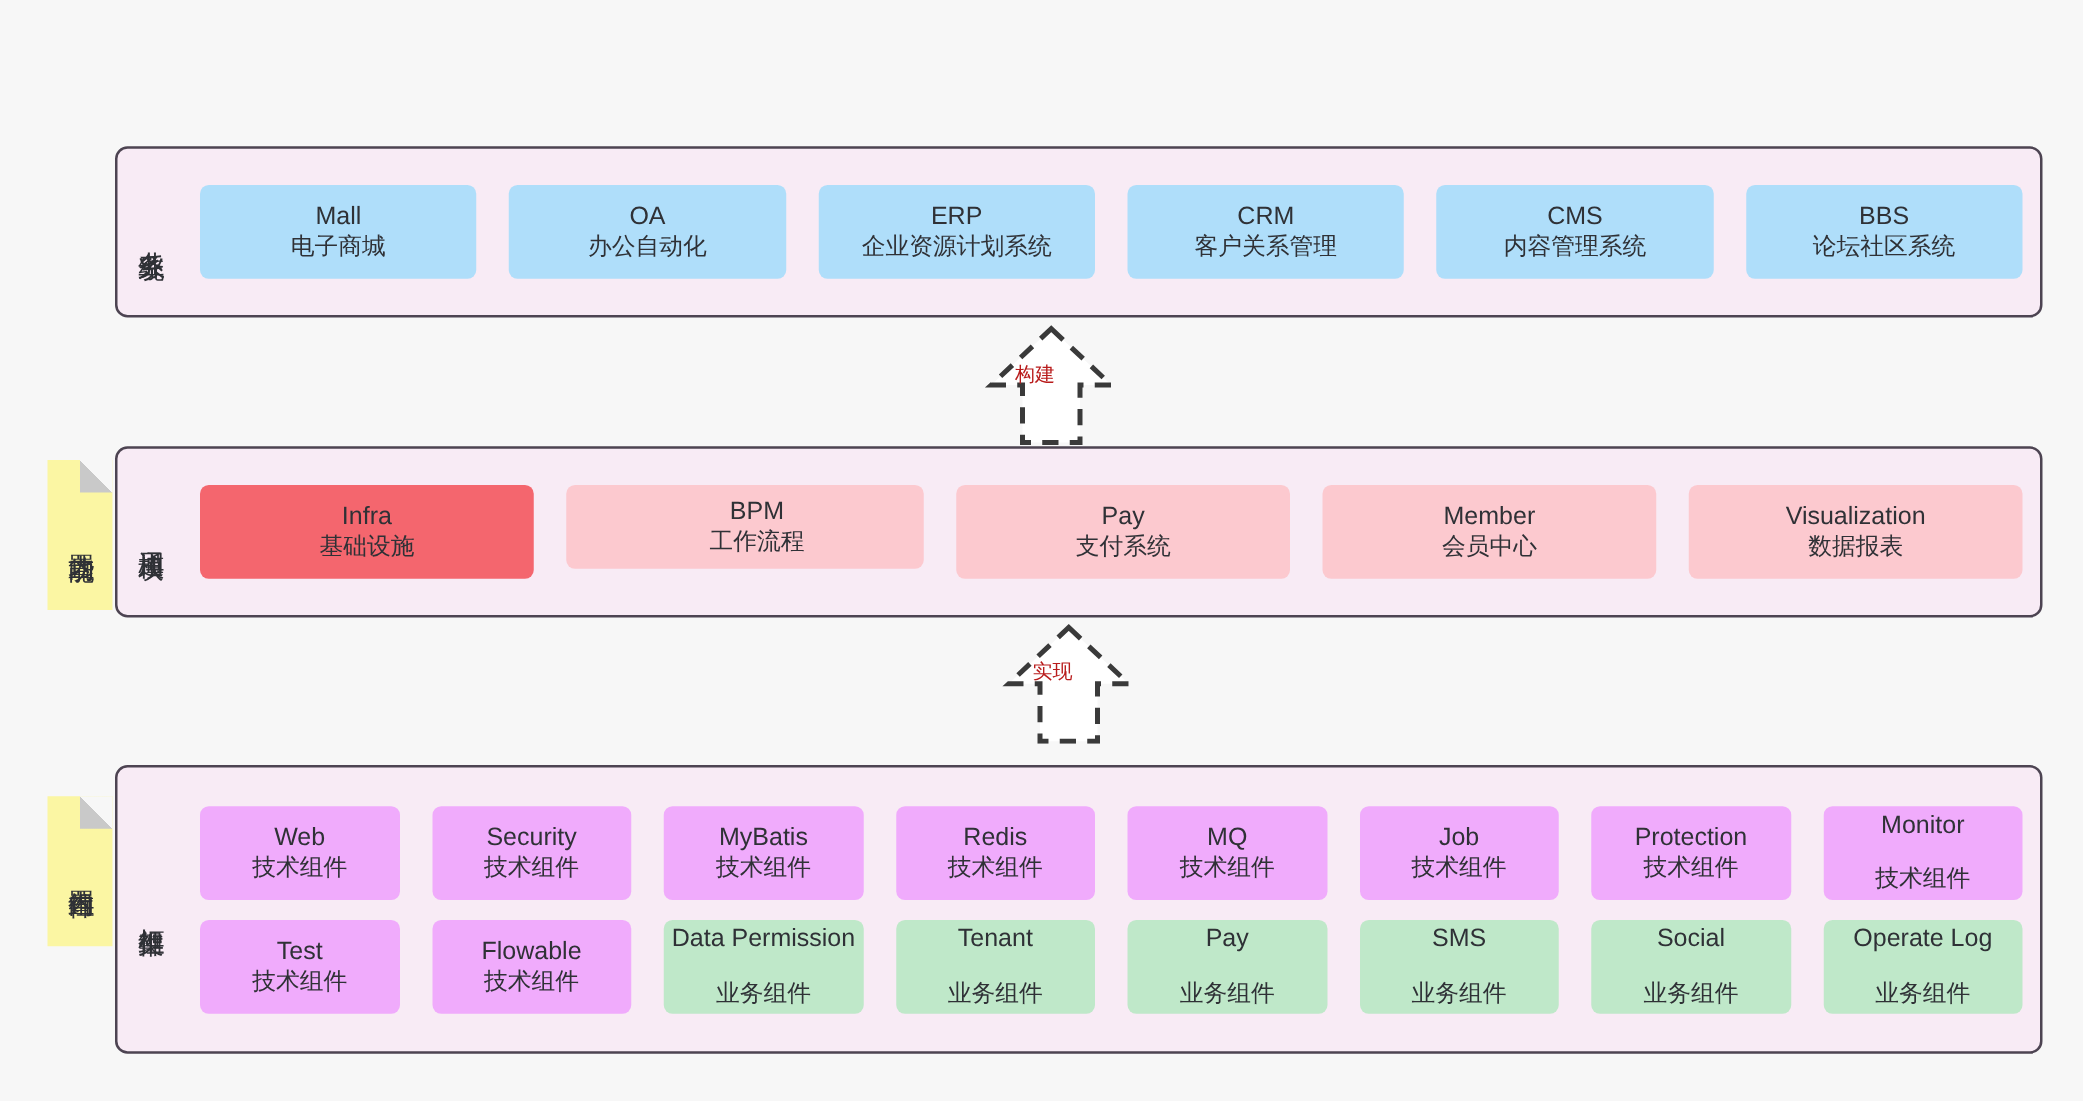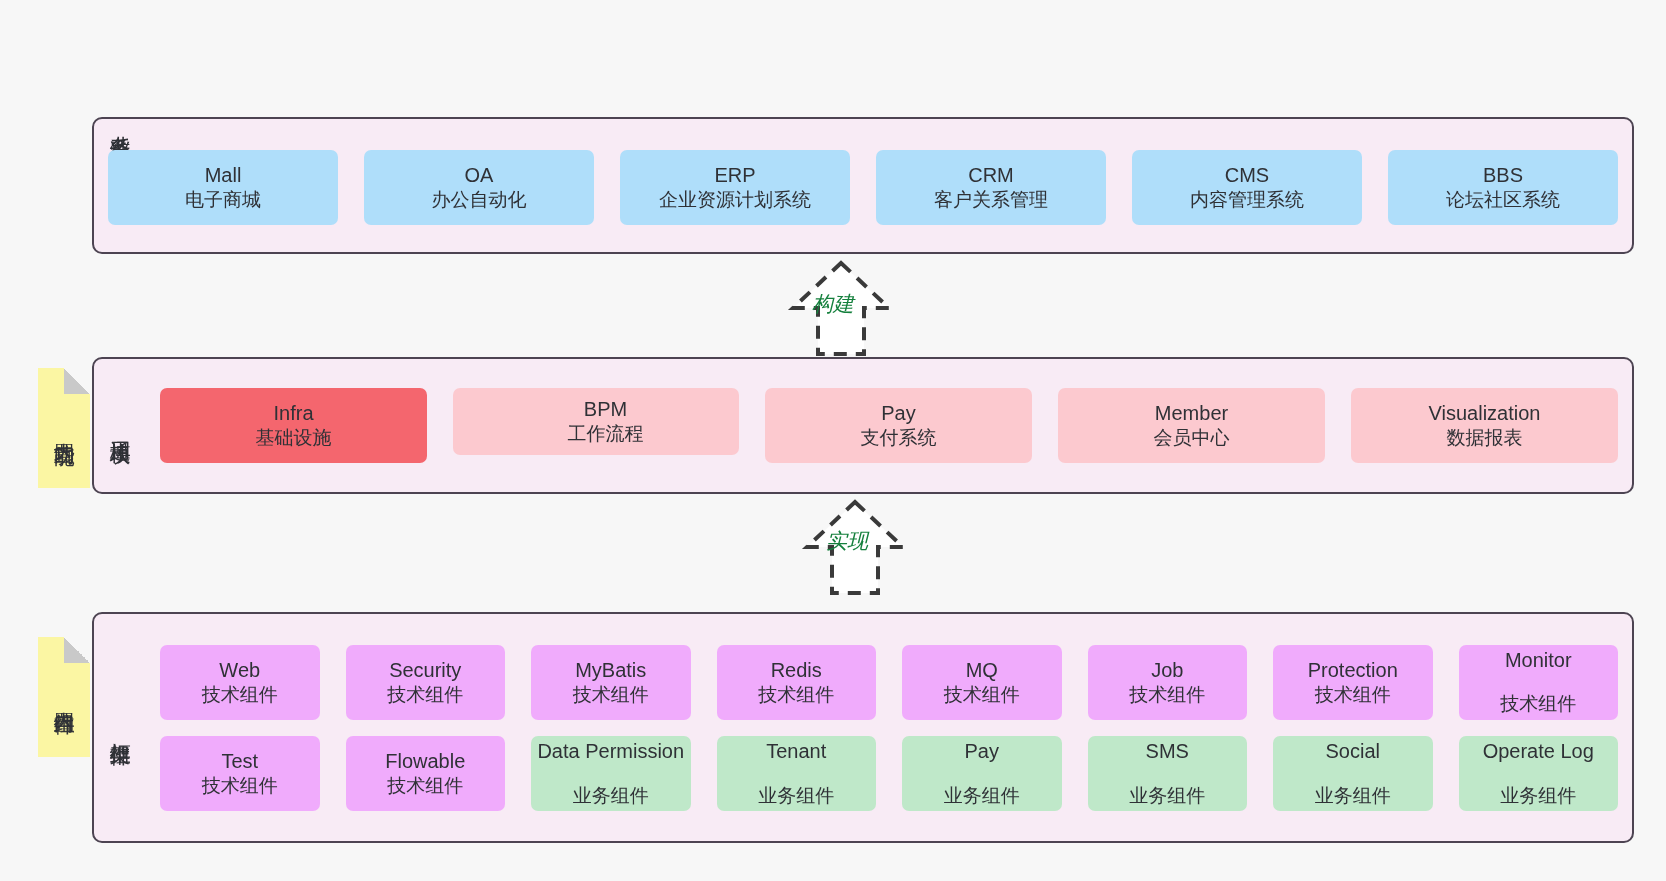--- a/index.html
+++ b/index.html
@@ -117,34 +117,33 @@
     background: linear-gradient(225deg, #f7f7f7 0 50%, #c9c9c9 50% 100%);
   }
 
   
   .uml-arrow {
     position: absolute;
     z-index: 2;
   }
   .uml-label {
     position: absolute;
-    font-size: 21px;
-    color: #15803d;
+    font-size: 16px;
+    color: #b91c1c;
     background: transparent;
     white-space: nowrap;
     z-index: 3;
-    font-style: italic;
   }
 </style>
 </head>
 <body>
 
 <div class="canvas">
 
-  <div class="layer" id="layer-business" style="left:92px; top:117px; width:1542px; height:137px;flex-direction:column;">
+  <div class="layer" id="layer-business" style="left:92px; top:117px; width:1542px; height:137px;">
     <div class="layer-title">业务系统</div>
     <div class="layer-body">
       <div class="row" id="row-business">
           <div class="card c-blue" style="height: 75px;">
             <div class="t-en">Mall</div>
             <div class="t-cn">电子商城</div>
           </div>
           <div class="card c-blue" style="height: 75px;">
             <div class="t-en">OA</div>
             <div class="t-cn">办公自动化</div>

